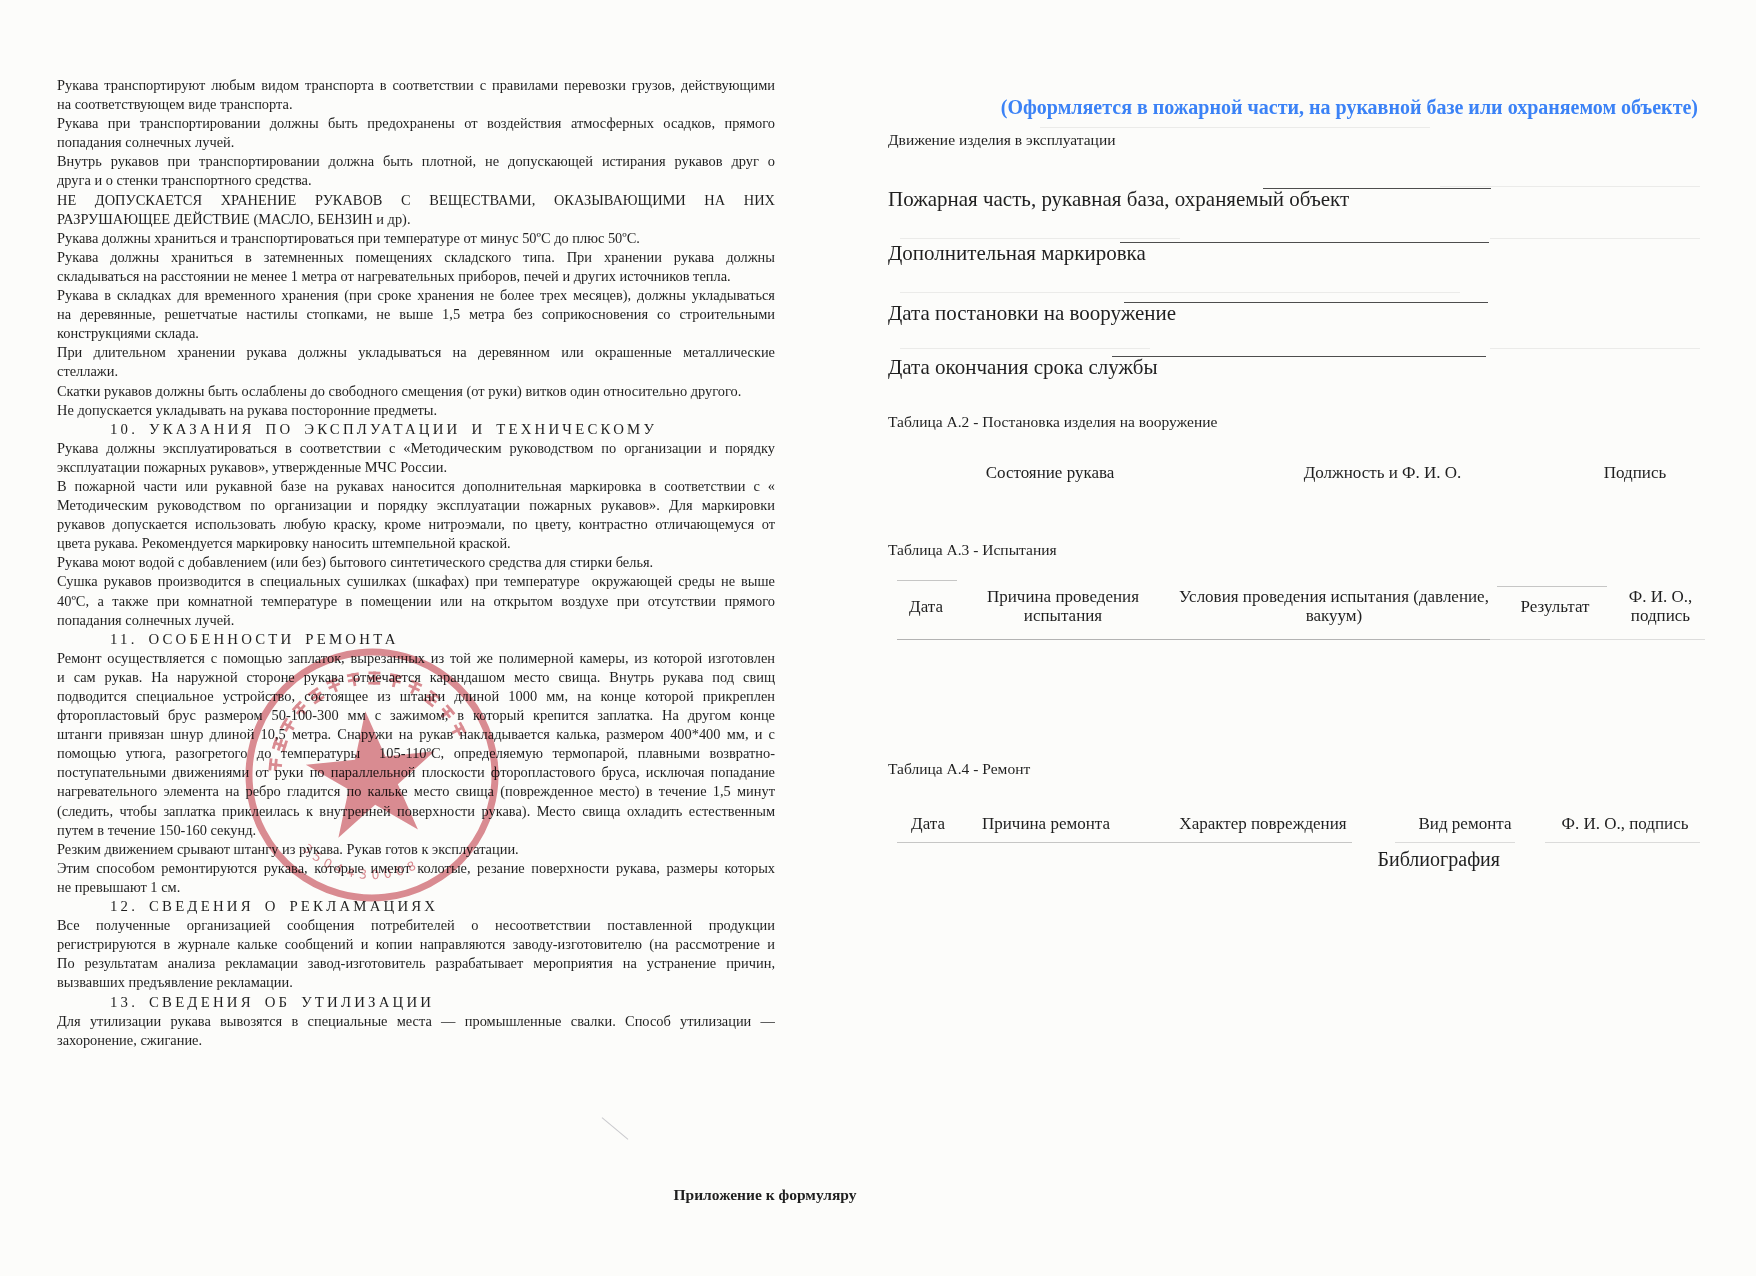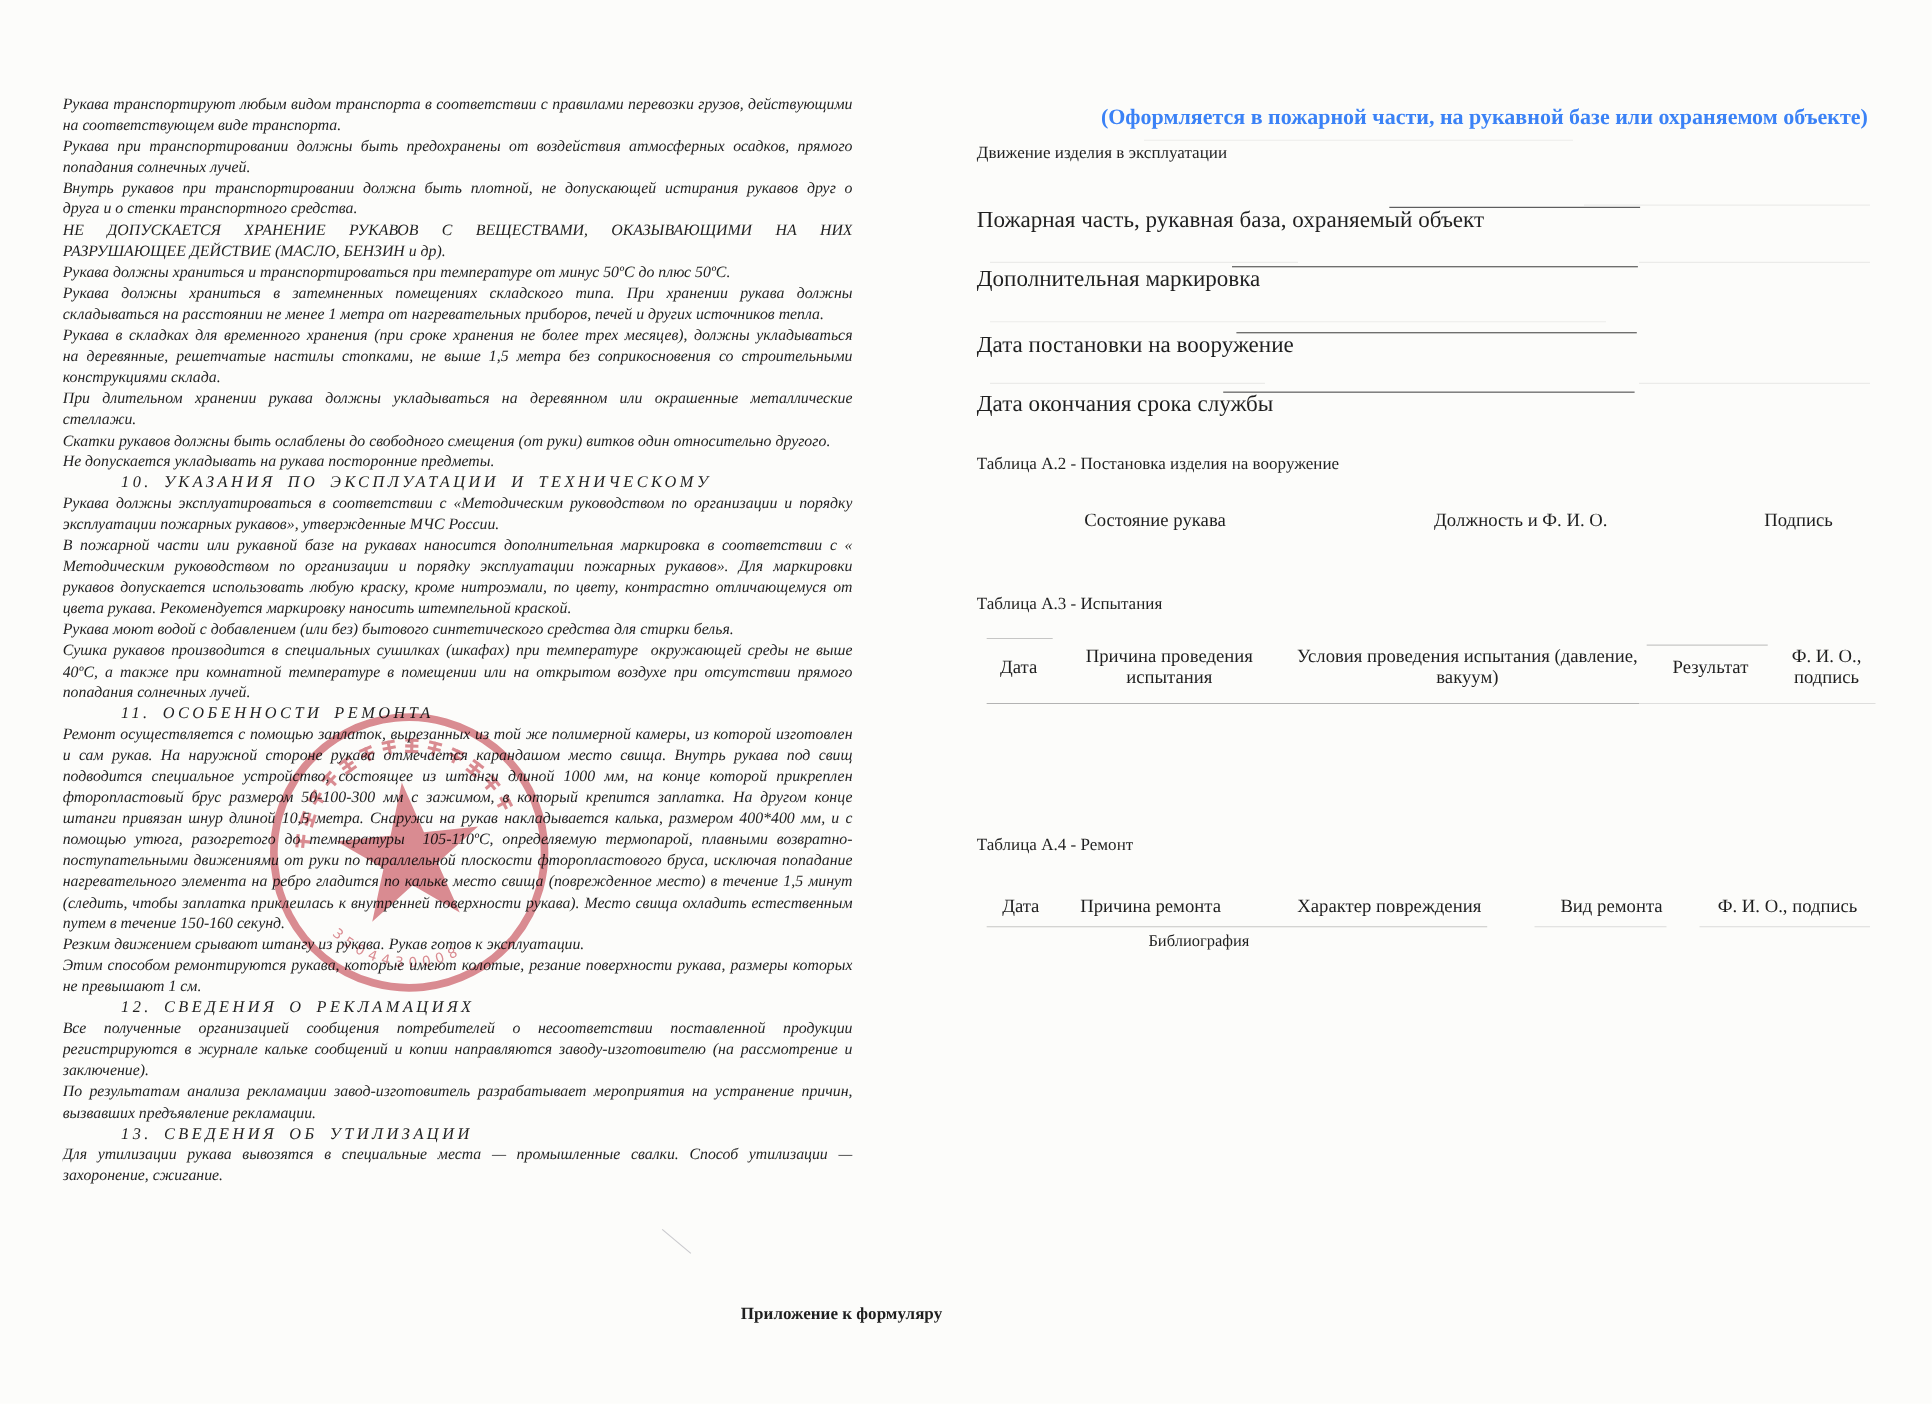--- a/index.html
+++ b/index.html
@@ -4,40 +4,40 @@
 <style>
   html,body{margin:0;padding:0;}
   body{
     width:1756px;height:1276px;position:relative;overflow:hidden;
     background:#fcfcfa;
     font-family:"Liberation Serif","DejaVu Serif",serif;
     color:#1f1f1f;
   }
   
   .left-text{
-    position:absolute;left:57px;top:86px;width:718px;
-    font-size:14.4px;line-height:19.1px;letter-spacing:0px;font-style:italic;
+    position:absolute;left:57px;top:76px;width:718px;
+    font-size:14.4px;line-height:19.1px;letter-spacing:0px;
   }
   .ln{height:19.1px;overflow:hidden;text-align:left;white-space:normal;}
   .ln.j{text-align:justify;text-align-last:justify;}
   .ln.h{padding-left:53px;letter-spacing:3.2px;word-spacing:4px;font-size:14.8px;}
   
   .footer{
     position:absolute;left:560px;top:1186px;width:410px;text-align:center;
     font-weight:bold;font-size:15.5px;
   }
   
   .caption{position:absolute;right:58px;top:96px;font-size:20px;color:#3b82f6;font-weight:bold;}
   .movement{position:absolute;left:888px;top:131px;font-size:15.5px;}
   .field-label{position:absolute;font-size:21px;white-space:nowrap;}
   .fline{position:absolute;border-bottom:1.5px solid #4d4d4d;height:0;}
   .tbl-title{position:absolute;font-size:15.5px;white-space:nowrap;}
   .tbl-row{position:absolute;display:flex;align-items:center;}
   .tbl-cell{font-size:17px;text-align:center;line-height:19px;}
-  .biblio{position:absolute;left:1044px;top:848px;width:400px;text-align:left;font-size:15px;}
+  .biblio{position:absolute;left:1100px;top:848px;width:400px;text-align:right;font-size:20px;}
   .thin{position:absolute;height:0;border-bottom:1px solid rgba(110,110,110,0.38);}
   .streak{position:absolute;height:0;border-bottom:1px solid rgba(150,150,150,0.16);}
   .penmark{position:absolute;left:598px;top:1128px;width:34px;height:0;
     border-top:1.5px solid rgba(140,140,150,0.45);transform:rotate(40deg);}
   
   .stamp{position:absolute;left:237px;top:640px;width:270px;height:270px;
     opacity:0.6;mix-blend-mode:multiply;transform:rotate(-6deg);}
 </style>
 </head>
 <body>
@@ -82,21 +82,20 @@
     <div class="ln j">поступательными движениями от руки по параллельной плоскости фторопластового бруса, исключая попадание</div>
     <div class="ln j">нагревательного элемента на ребро гладится по кальке место свища (поврежденное место) в течение 1,5 минут</div>
     <div class="ln j">(следить, чтобы заплатка приклеилась к внутренней поверхности рукава). Место свища охладить естественным</div>
     <div class="ln">путем в течение 150-160 секунд.</div>
     <div class="ln">Резким движением срывают штангу из рукава. Рукав готов к эксплуатации.</div>
     <div class="ln j">Этим способом ремонтируются рукава, которые имеют колотые, резание поверхности рукава, размеры которых</div>
     <div class="ln">не превышают 1 см.</div>
     <div class="ln h">12. СВЕДЕНИЯ О РЕКЛАМАЦИЯХ</div>
     <div class="ln j">Все полученные организацией сообщения потребителей о несоответствии поставленной продукции</div>
     <div class="ln j">регистрируются в журнале кальке сообщений и копии направляются заводу-изготовителю (на рассмотрение и</div>
-    <div class="ln">заключение).</div>
     <div class="ln j">По результатам анализа рекламации завод-изготовитель разрабатывает мероприятия на устранение причин,</div>
     <div class="ln">вызвавших предъявление рекламации.</div>
     <div class="ln h">13. СВЕДЕНИЯ ОБ УТИЛИЗАЦИИ</div>
     <div class="ln j">Для утилизации рукава вывозятся в специальные места — промышленные свалки. Способ утилизации —</div>
     <div class="ln">захоронение, сжигание.</div>
   </div>
 
 <svg class="stamp" viewBox="0 0 270 270">
   <circle cx="135" cy="135" r="123" fill="none" stroke-width="7" stroke="#c5404c"></circle>
   <path transform="translate(135,139)" d="M0,-68 L15.3,-21 L64.7,-21 L24.7,8 L40,55 L0,26 L-40,55 L-24.7,8 L-64.7,-21 L-15.3,-21 Z" fill="#c5404c"></path>

